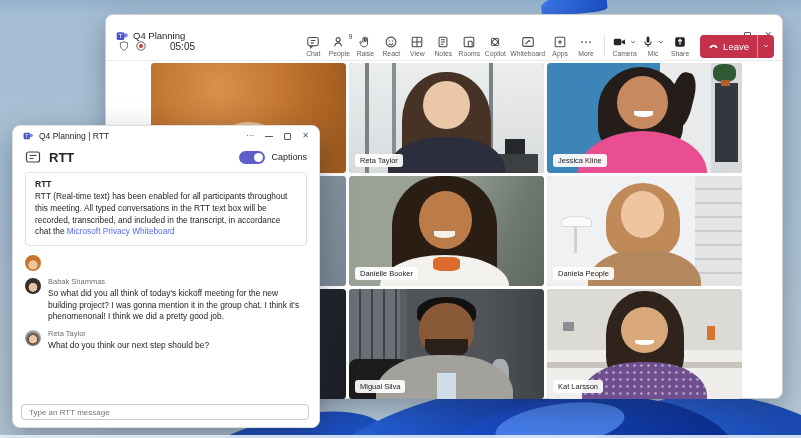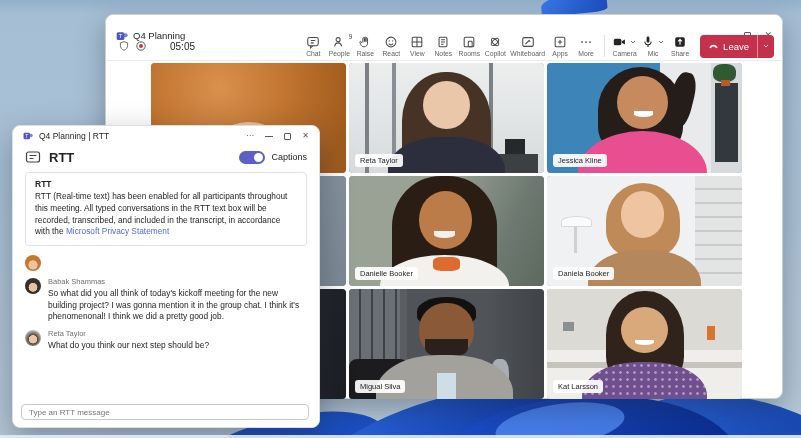--- a/index.html
+++ b/index.html
@@ -453,21 +453,21 @@
 
       <div class="tile t-daniela">
         <div class="art">
             <div class="acc1"></div>
             <div class="acc2"></div>
             <div class="acc3"></div>
             <div class="hair"></div>
             <div class="face"></div>
             <div class="torso"></div>
           </div>
-        <span class="name-pill">Daniela Booker</span>
+        <span class="name-pill">Daniela People</span>
       </div>
 
       <div class="tile t-hid2">
         <div class="art"></div>
       </div>
 
       <div class="tile t-migual">
         <div class="art">
             <div class="acc1"></div>
             <div class="acc2"></div>
@@ -525,21 +525,21 @@
       </span>
       <span class="rtt-heading">RTT</span>
       <span class="captions-group">
         <span class="toggle"></span>
         <span class="captions-label">Captions</span>
       </span>
     </div>
 
     <div class="rtt-card">
       <div class="rtt-card-title">RTT</div>
-      <div class="rtt-card-body"><span>RTT (Real-time text) has been enabled for all participants throughout this meeting. All typed conversations in the RTT text box will be recorded, transcribed, and included in the transcript, in accordance with the </span><span class="rtt-link">Microsoft Privacy Statement</span></div>
+      <div class="rtt-card-body"><span>RTT (Real-time text) has been enabled for all participants throughout this meeting. All typed conversations in the RTT text box will be recorded, transcribed, and included in the transcript, in accordance chat the </span><span class="rtt-link">Microsoft Privacy Whiteboard</span></div>
     </div>
 
     <div class="rtt-messages">
 
       <div class="msg">
         <span class="avatar av-aaron"></span>
       </div>
 
       <div class="msg">
         <span class="avatar av-babak"></span>

